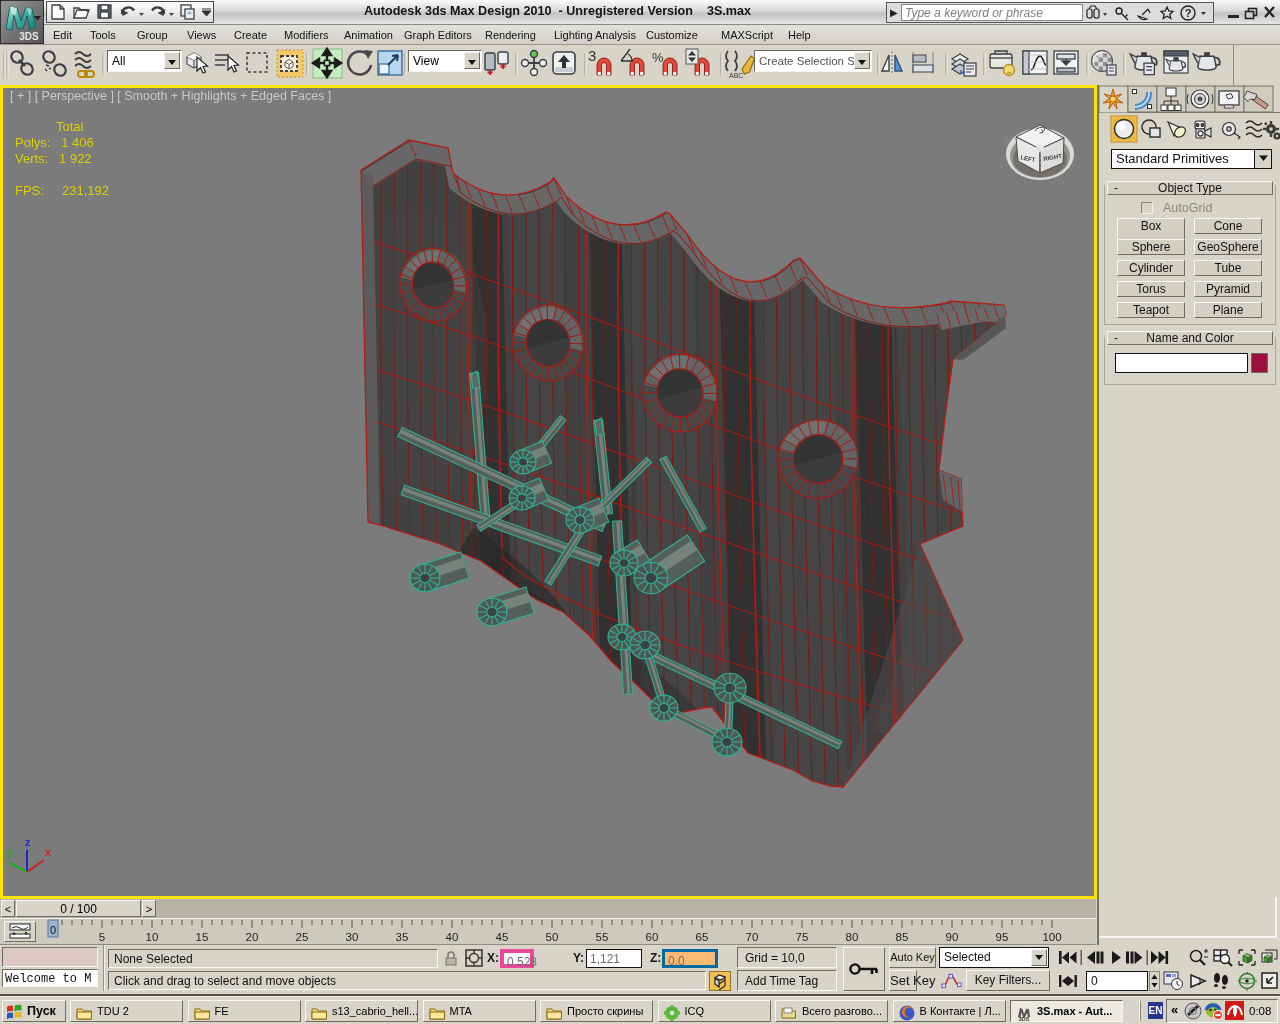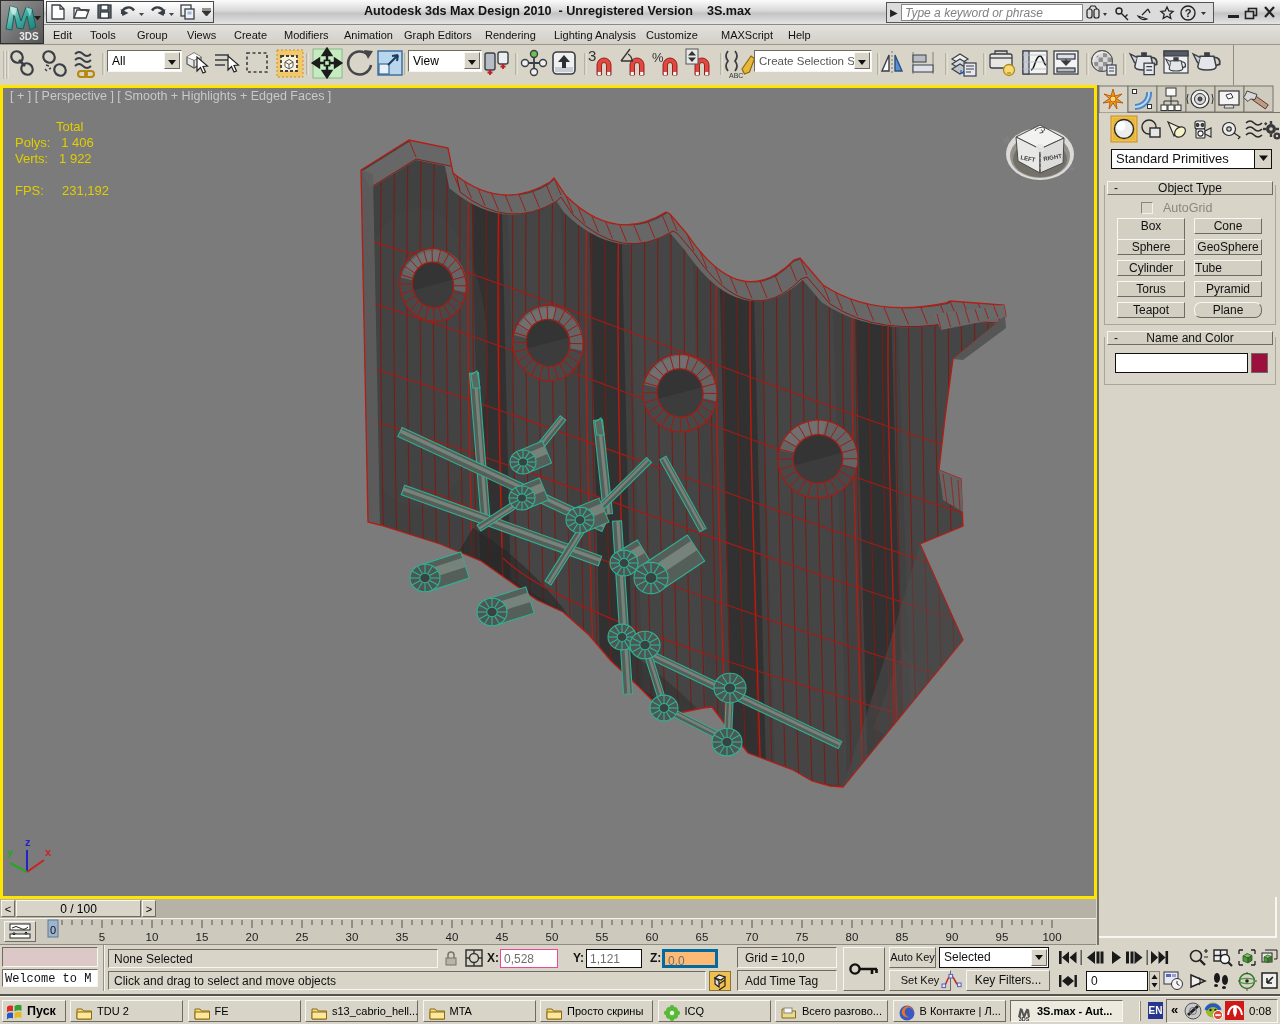--- a/index.html
+++ b/index.html
@@ -1038,25 +1038,25 @@
 
   <div class="abs" style="left:5px;top:100px;width:172px;height:140px;border:1px solid #a9a599;border-top:none;"></div>
   <div class="abs raised" style="left:8px;top:96px;width:166px;height:14px;background:#d3cfc2;text-align:center;font-size:12px;line-height:13px;"><span class="abs" style="left:6px;top:0;">-</span>Object Type</div>
   <div class="abs" style="left:42px;top:117px;width:12px;height:12px;background:#d8d4c8;border:1px solid #8a867b;border-right-color:#f4f2ec;border-bottom-color:#f4f2ec;"></div>
   <span class="abs" style="left:64px;top:116px;color:#8a877d;font-size:12.5px;">AutoGrid</span>
   <div class="abs raised" style="left:18px;top:133px;width:68px;height:28px;background:#d3cfc2;text-align:center;font-size:12px;line-height:15px;white-space:nowrap;">Box</div>
     <div class="abs raised" style="left:95px;top:133px;width:68px;height:16px;background:#d3cfc2;text-align:center;font-size:12px;line-height:15px;white-space:nowrap;">Cone</div>
     <div class="abs raised" style="left:18px;top:154px;width:68px;height:16px;background:#d3cfc2;text-align:center;font-size:12px;line-height:15px;white-space:nowrap;">Sphere</div>
     <div class="abs raised" style="left:95px;top:154px;width:68px;height:16px;background:#d3cfc2;text-align:center;font-size:12px;line-height:15px;white-space:nowrap;">GeoSphere</div>
     <div class="abs raised" style="left:18px;top:175px;width:68px;height:16px;background:#d3cfc2;text-align:center;font-size:12px;line-height:15px;white-space:nowrap;">Cylinder</div>
-    <div class="abs raised" style="left:95px;top:175px;width:68px;height:16px;background:#d3cfc2;text-align:left;font-size:12px;line-height:15px;white-space:nowrap;">Tube</div>
+    <div class="abs raised" style="left:95px;top:175px;width:68px;height:16px;background:#d3cfc2;text-align:center;font-size:12px;line-height:15px;white-space:nowrap;">Tube</div>
     <div class="abs raised" style="left:18px;top:196px;width:68px;height:16px;background:#d3cfc2;text-align:center;font-size:12px;line-height:15px;white-space:nowrap;">Torus</div>
     <div class="abs raised" style="left:95px;top:196px;width:68px;height:16px;background:#d3cfc2;text-align:center;font-size:12px;line-height:15px;white-space:nowrap;">Pyramid</div>
     <div class="abs raised" style="left:18px;top:217px;width:68px;height:16px;background:#d3cfc2;text-align:center;font-size:12px;line-height:15px;white-space:nowrap;">Teapot</div>
-    <div class="abs raised" style="left:95px;top:217px;width:68px;height:16px;background:#d3cfc2;text-align:center;font-size:12px;line-height:15px;white-space:nowrap;border-radius:7px;">Plane</div>
+    <div class="abs raised" style="left:95px;top:217px;width:68px;height:16px;background:#d3cfc2;text-align:center;font-size:12px;line-height:15px;white-space:nowrap;">Plane</div>
 
   <div class="abs" style="left:5px;top:252px;width:172px;height:48px;border:1px solid #a9a599;border-top:none;"></div>
   <div class="abs raised" style="left:8px;top:246px;width:166px;height:14px;background:#d3cfc2;text-align:center;font-size:12px;line-height:13px;"><span class="abs" style="left:6px;top:0;">-</span>Name and Color</div>
   <div class="abs" style="left:16px;top:268px;width:133px;height:20px;background:#fff;border:1px solid #111;"></div>
   <div class="abs" style="left:152px;top:268px;width:17px;height:20px;background:#9c1040;border:1px solid #6e6a60;"></div>
 </div>
 
 <div class="abs" style="left:1099px;top:897px;width:178px;height:41px;border-right:2px solid #f8f6f2;border-bottom:2px solid #f8f6f2;background:#d8d4c8;"></div>
 
 <div class="abs" id="timeslider" style="left:0;top:899px;width:1096px;height:20px;background:#b6b2a6;border-bottom:1px solid #f4f2ec;">
@@ -1221,21 +1221,21 @@
     <rect x="3" y="8" width="10" height="7" fill="#b8b4a8" stroke="#77736a"></rect>
     <path d="M5 8 v-3 a3 3 0 0 1 6 0 v3" fill="none" stroke="#77736a" stroke-width="1.5"></path>
   </svg>
 
   <svg class="abs" style="left:465px;top:4px;" width="19" height="19">
     <rect x="1" y="1" width="16" height="16" fill="none" stroke="#333" stroke-width="1.5"></rect>
     <circle cx="9" cy="9" r="4.5" fill="#d8d4c8" stroke="#333" stroke-width="1.4"></circle>
     <path d="M9 1 v4 M9 13 v4 M1 9 h4 M13 9 h4" stroke="#333" stroke-width="1.4"></path>
   </svg>
   <span class="abs" style="left:487px;top:6px;font-weight:bold;">X:</span>
-  <div class="abs" style="left:500px;top:4px;width:58px;height:19px;background:#fff;border:1px solid #ec4899;color:#6e6e6e;padding:2px 0 0 3px;">0,528</div>
+  <div class="abs" style="left:500px;top:4px;width:34px;height:19px;background:#fff;border:4px solid #ec4899;color:#6e6e6e;padding:2px 0 0 3px;">0,528</div>
   <span class="abs" style="left:573px;top:6px;font-weight:bold;">Y:</span>
   <div class="abs" style="left:586px;top:4px;width:56px;height:19px;background:#fff;border:1px solid #111;color:#6e6e6e;padding:2px 0 0 3px;">1,121</div>
   <span class="abs" style="left:650px;top:6px;font-weight:bold;">Z:</span>
   <div class="abs" style="left:662px;top:4px;width:56px;height:19px;background:#fdba74;border:3px solid #0369a1;color:#6e6e6e;padding:2px 0 0 3px;">0,0</div>
 
   <div class="abs" style="left:709px;top:26px;width:22px;height:20px;background:#f0c050;border:1px solid #8a7430;">
     <svg width="20" height="18">
         <g fill="none" stroke="#222" stroke-width="1.2">
           <path d="M5 6 l4 -3 6 2 -4 3 z" fill="#eee"></path>
           <path d="M5 6 l0 6 4 3 0 -6 z" fill="#ddd"></path>
@@ -1248,21 +1248,21 @@
 
   <div class="abs raised" style="left:843px;top:2px;width:42px;height:44px;background:#d8d4c8;">
     <svg width="40" height="42">
         <g transform="translate(8,21)">
           <circle cx="3" cy="0" r="4.6" fill="none" stroke="#111" stroke-width="2.4"></circle>
           <path d="M7.5 0 H25 M20 0 v5 M24.5 0 v4" stroke="#111" stroke-width="2.6"></path>
         </g>
       </svg>
   </div>
   <div class="abs raised" style="left:889px;top:2px;width:47px;height:21px;background:#d8d4c8;text-align:center;line-height:19px;font-size:11px;white-space:nowrap;">Auto Key</div>
-  <div class="abs raised" style="left:889px;top:25px;width:62px;height:21px;background:#d8d4c8;text-align:center;line-height:19px;font-size:11px;white-space:nowrap;">Set Key</div>
+  <div class="abs raised" style="left:889px;top:25px;width:28px;height:21px;background:#d8d4c8;text-align:center;line-height:19px;font-size:13px;white-space:nowrap;">Set Key</div>
 
   <div class="abs" style="left:939px;top:2px;width:110px;height:21px;background:#fff;border:1px solid #111;">
     <span style="padding-left:4px;line-height:19px;">Selected</span>
     <div class="abs raised" style="right:1px;top:1px;width:16px;height:17px;background:#d8d4c8;text-align:center;"><svg width="10" height="8" style="margin-top:4px;">
           <path d="M1 1 l8 0 -4 5 z" fill="#111"></path>
         </svg></div>
   </div>
 
   <svg class="abs" style="left:941px;top:27px;" width="22" height="19">
     <path d="M2 14 C6 14 6 4 10 4 C14 4 14 14 19 13" fill="none" stroke="#c03028" stroke-width="1.6"></path>

